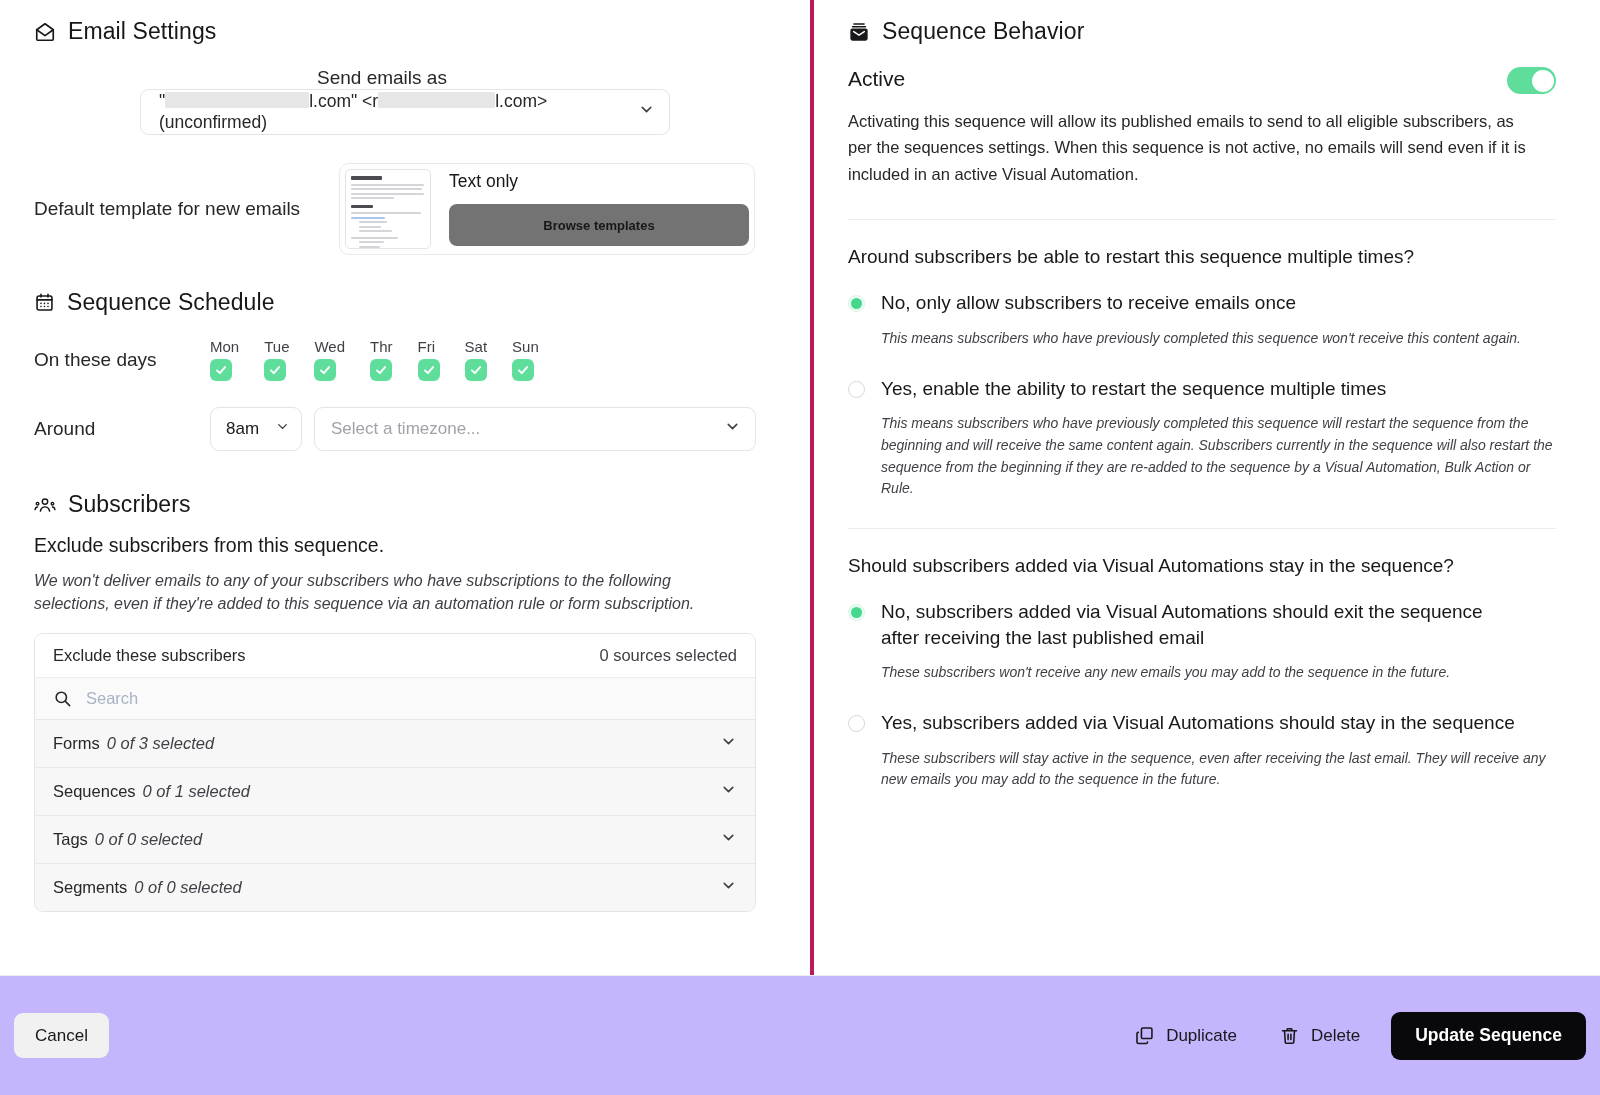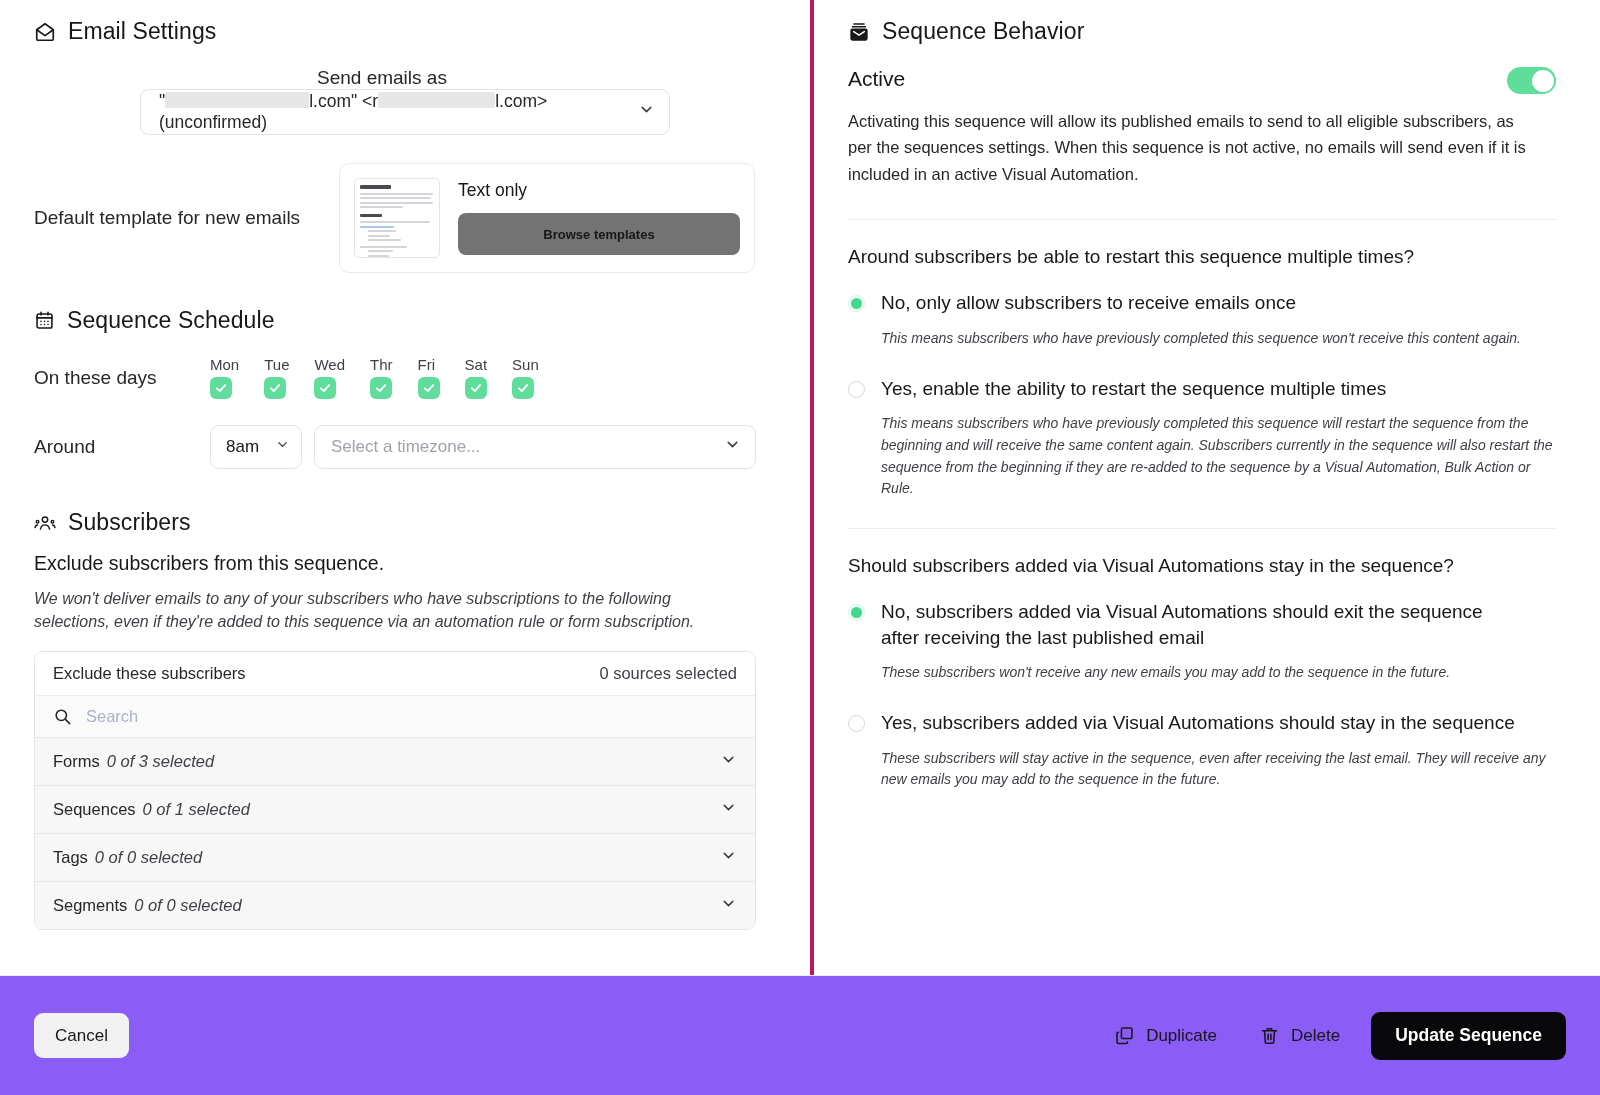--- a/index.html
+++ b/index.html
@@ -33,21 +33,21 @@
     height: 46px; display: flex; align-items: center;
     padding: 0 14px 0 18px; font-size: 17.5px; color: #27272a;
     justify-content: space-between;
   }
   .chev { color: #3f3f46; flex: none; margin-left: 10px; }
   .redact { display: inline-block; background: #e6e6e6; border-radius: 2px;
             height: 16px; vertical-align: -1px; }
 
   
   .tpl-card { border: 1px solid #e9e9ec; border-radius: 10px; background: #fff;
-              padding: 14px; display: flex; gap: 18px; width: 416px; }
+              padding: 5px; display: flex; gap: 18px; width: 416px; }
   .tpl-thumb { width: 86px; height: 80px; border: 1px solid #e4e4e7; border-radius: 5px;
                background: #fff; overflow: hidden; padding: 6px 5px; }
   .tl { background: #d5d5d9; border-radius: 1px; height: 2px; margin-bottom: 2.4px; }
   .tl.h { height: 4px; background: #4a4a4f; width: 42%; margin-bottom: 4px; }
   .tl.h2 { height: 3.2px; background: #4a4a4f; width: 30%; margin: 6px 0 4px; }
   .tl.lnk { background: #a9c7ee; width: 46%; }
   .tpl-right { flex: 1; padding-top: 2px; }
   .tpl-name { font-size: 17.5px; color: #18181b; margin-bottom: 12px; }
   .browse-btn { background: #737373; border: none; border-radius: 8px; height: 42px;
                 width: 100%; font-size: 13px; font-weight: 700; color: #18181b;
@@ -111,21 +111,21 @@
   .radio.on::after { content:""; width: 11px; height: 11px; border-radius: 50%;
                      background: #44D88C; display: block; }
   .radio-lbl { font-size: 19px; color: #18181b; line-height: 1.35; max-width: 640px; }
   .radio-help { font-size: 14px; font-style: italic; color: #3f3f46; line-height: 1.55;
                 margin: 12px 0 26px 33px; max-width: 700px; }
 
   
   .footer-sep { position: absolute; left: 0; top: 975px; width: 1600px;
                 border-top: 1px solid #ececee; }
   .footer { position: absolute; left: 0; top: 976px; width: 1600px; height: 119px;
-            display: flex; align-items: center; padding: 0 34px; background: #8b5cf6; }
+            display: flex; align-items: center; padding: 0 14px; background: #c4b5fd; }
   .btn-cancel { background: #f1f1f2; border: none; border-radius: 9px;
                 height: 45px; padding: 0 21px; font-size: 17px; color: #18181b;
                 font-family: "Liberation Sans", sans-serif; cursor: pointer; }
   .footer-right { margin-left: auto; display: flex; align-items: center; gap: 0; }
   .ghost-btn { display: flex; align-items: center; gap: 11px; background: transparent;
                border: none; height: 45px; padding: 0 21px; font-size: 17px;
                color: #18181b; font-family: "Liberation Sans", sans-serif; cursor: pointer; }
   .btn-primary { background: #09090b; color: #fff; border: none; border-radius: 9px;
                  height: 48px; padding: 0 24px; font-size: 17.5px; font-weight: 700;
                  font-family: "Liberation Sans", sans-serif; cursor: pointer;

